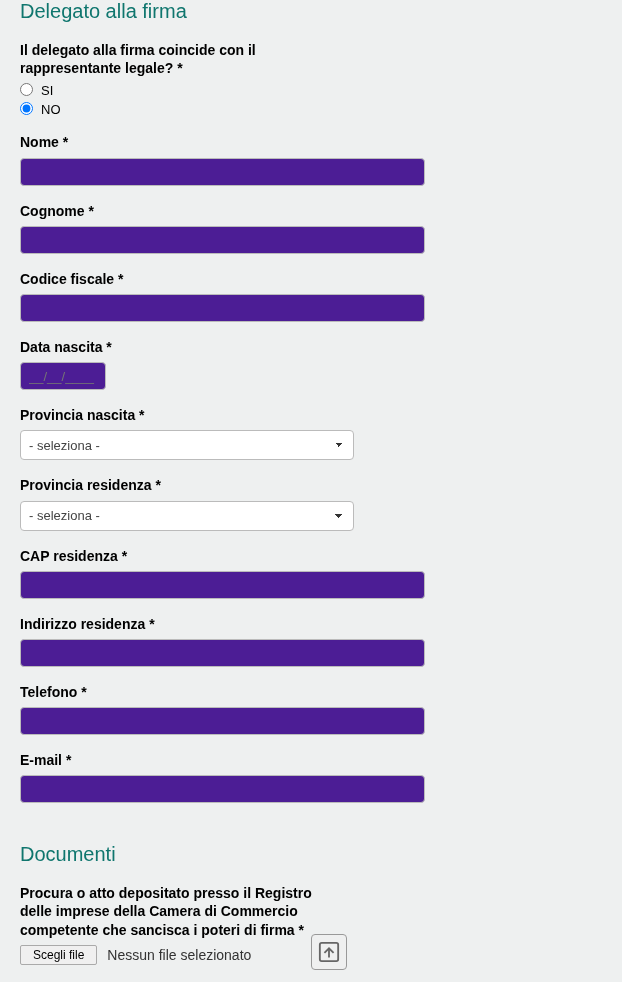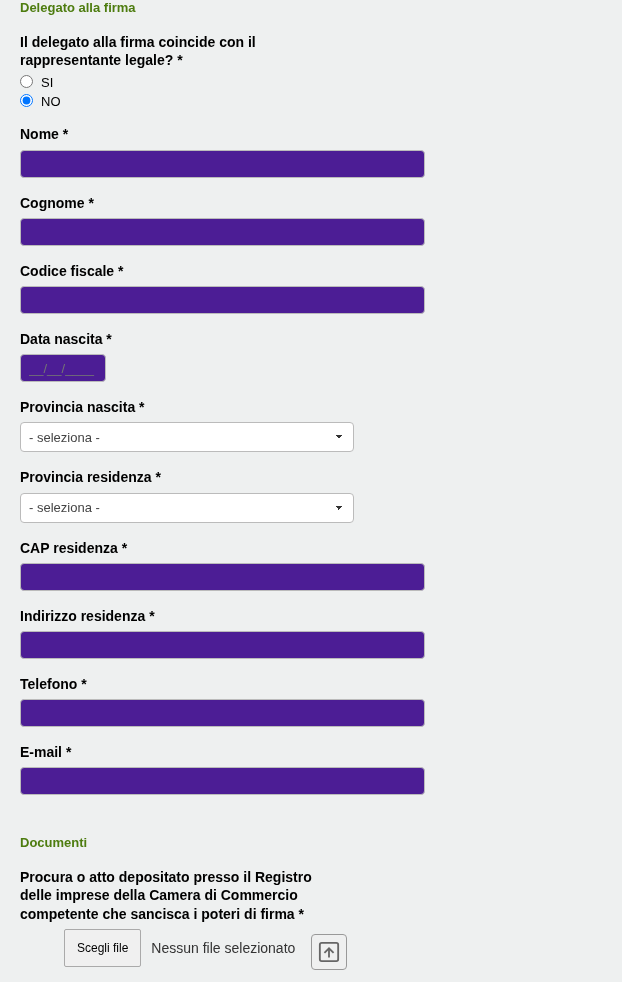--- a/index.html
+++ b/index.html
@@ -8,23 +8,23 @@
       padding: 0;
     }
     body {
       font-family: "Trebuchet MS", "Lucida Grande", sans-serif;
       background: #eef0f0;
       padding: 0 20px 30px 20px;
       width: 622px;
       color: #000;
     }
     .section-title {
-      color: #4d7c0f;
-      font-size: 13px;
-      font-weight: bold;
+      color: #0f766e;
+      font-size: 20px;
+      font-weight: normal;
       margin-bottom: 18px;
     }
     .section-title.mt {
       margin-top: 40px;
     }
     .field-group {
       margin-bottom: 16px;
     }
     .field-label {
       font-weight: bold;
@@ -78,24 +78,23 @@
     }
     .file-row {
       display: flex;
       align-items: center;
       gap: 10px;
     }
     .file-button {
       background: #f0f0f0;
       border: 1px solid #aaa;
       border-radius: 2px;
-      padding: 11px 12px;
+      padding: 2px 12px;
       font-size: 12px;
       cursor: pointer;
-      margin-left: 44px;
     }
     .file-status {
       font-size: 14px;
       color: #333;
     }
     .scroll-top {
       position: fixed;
       right: 275px;
       bottom: 12px;
       width: 36px;

